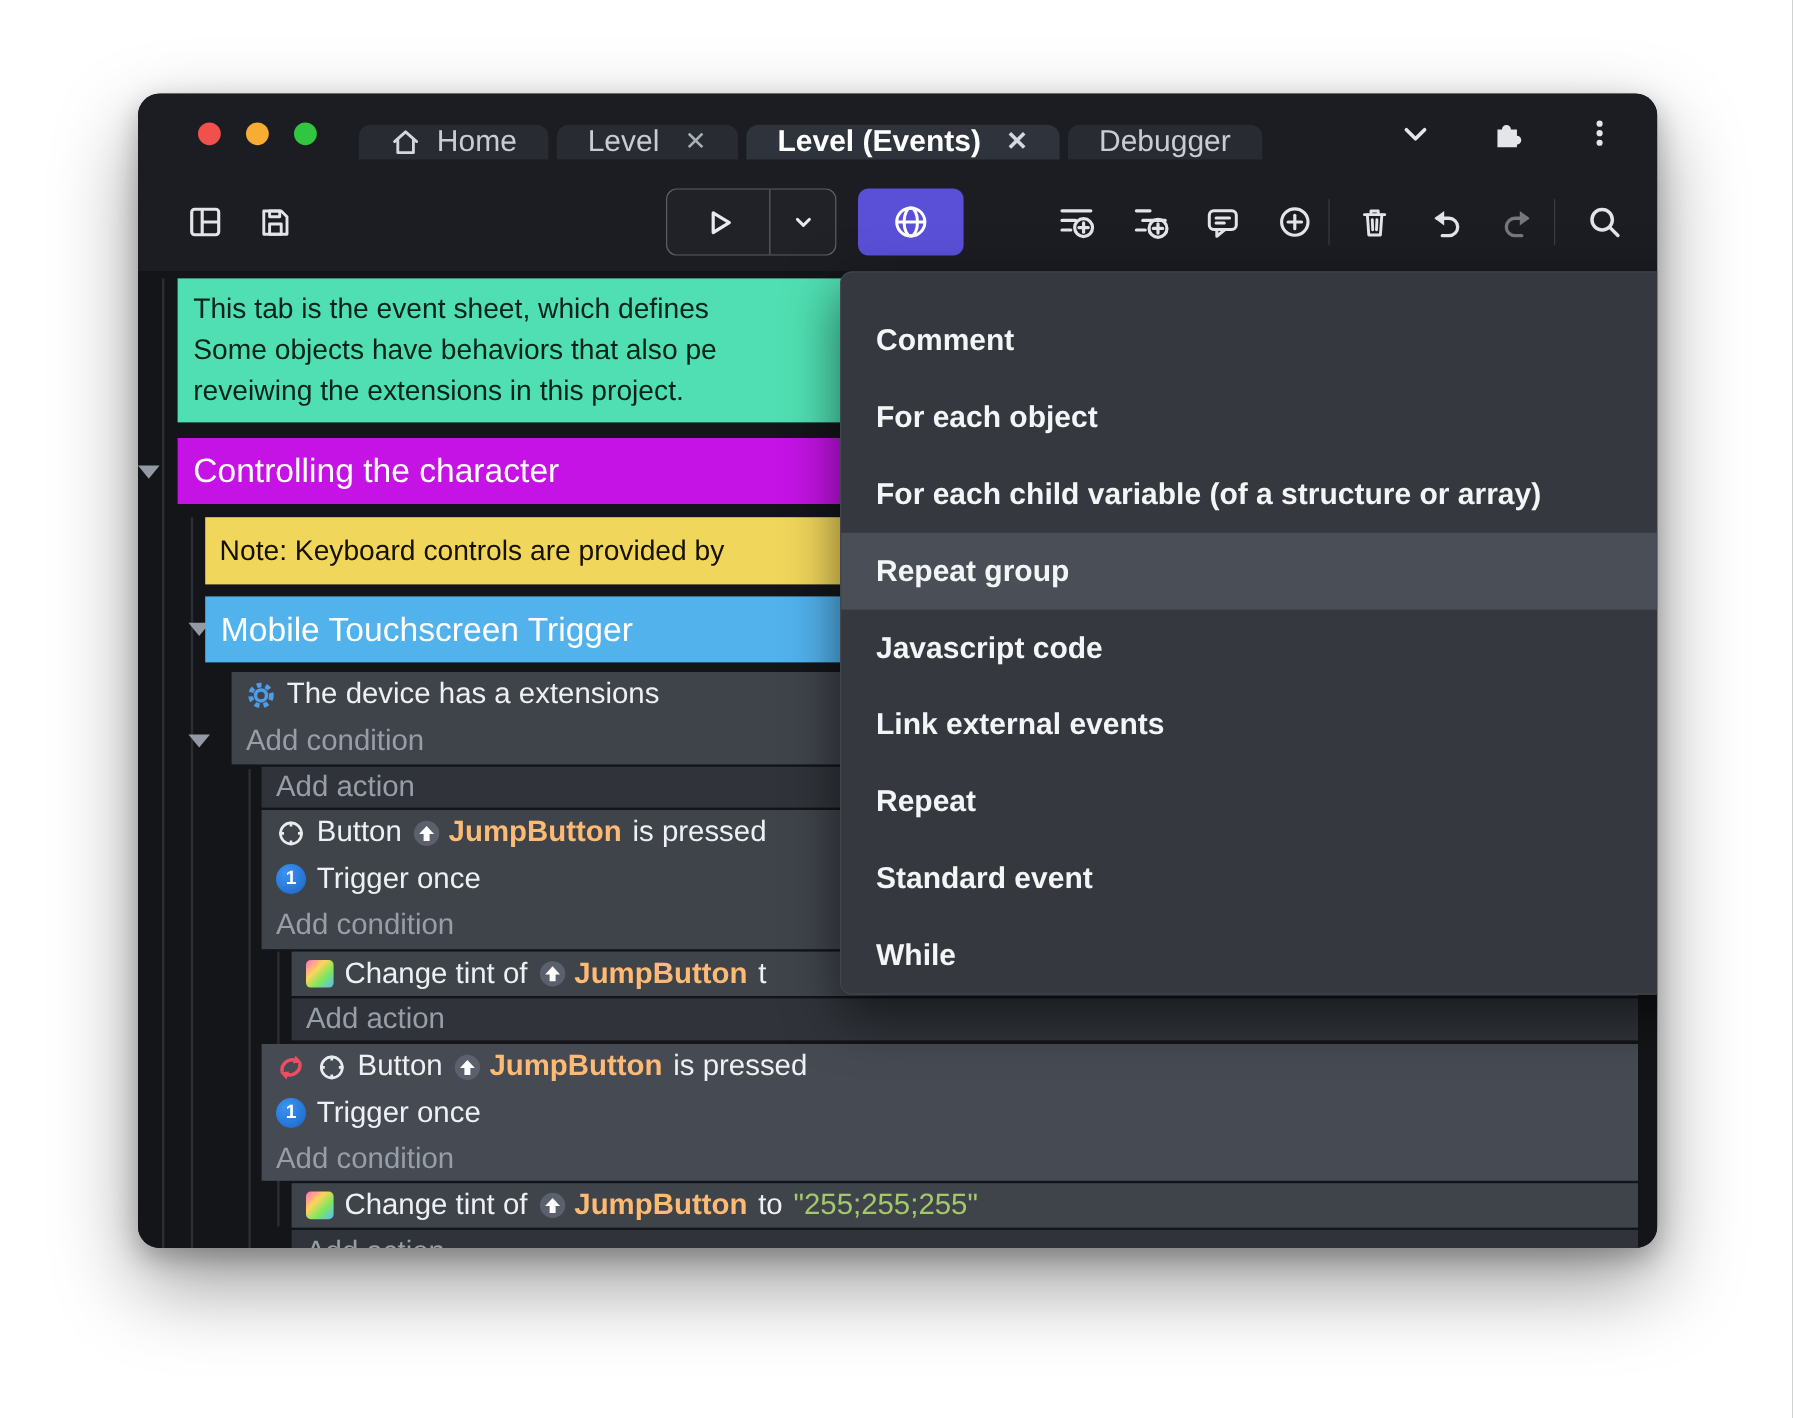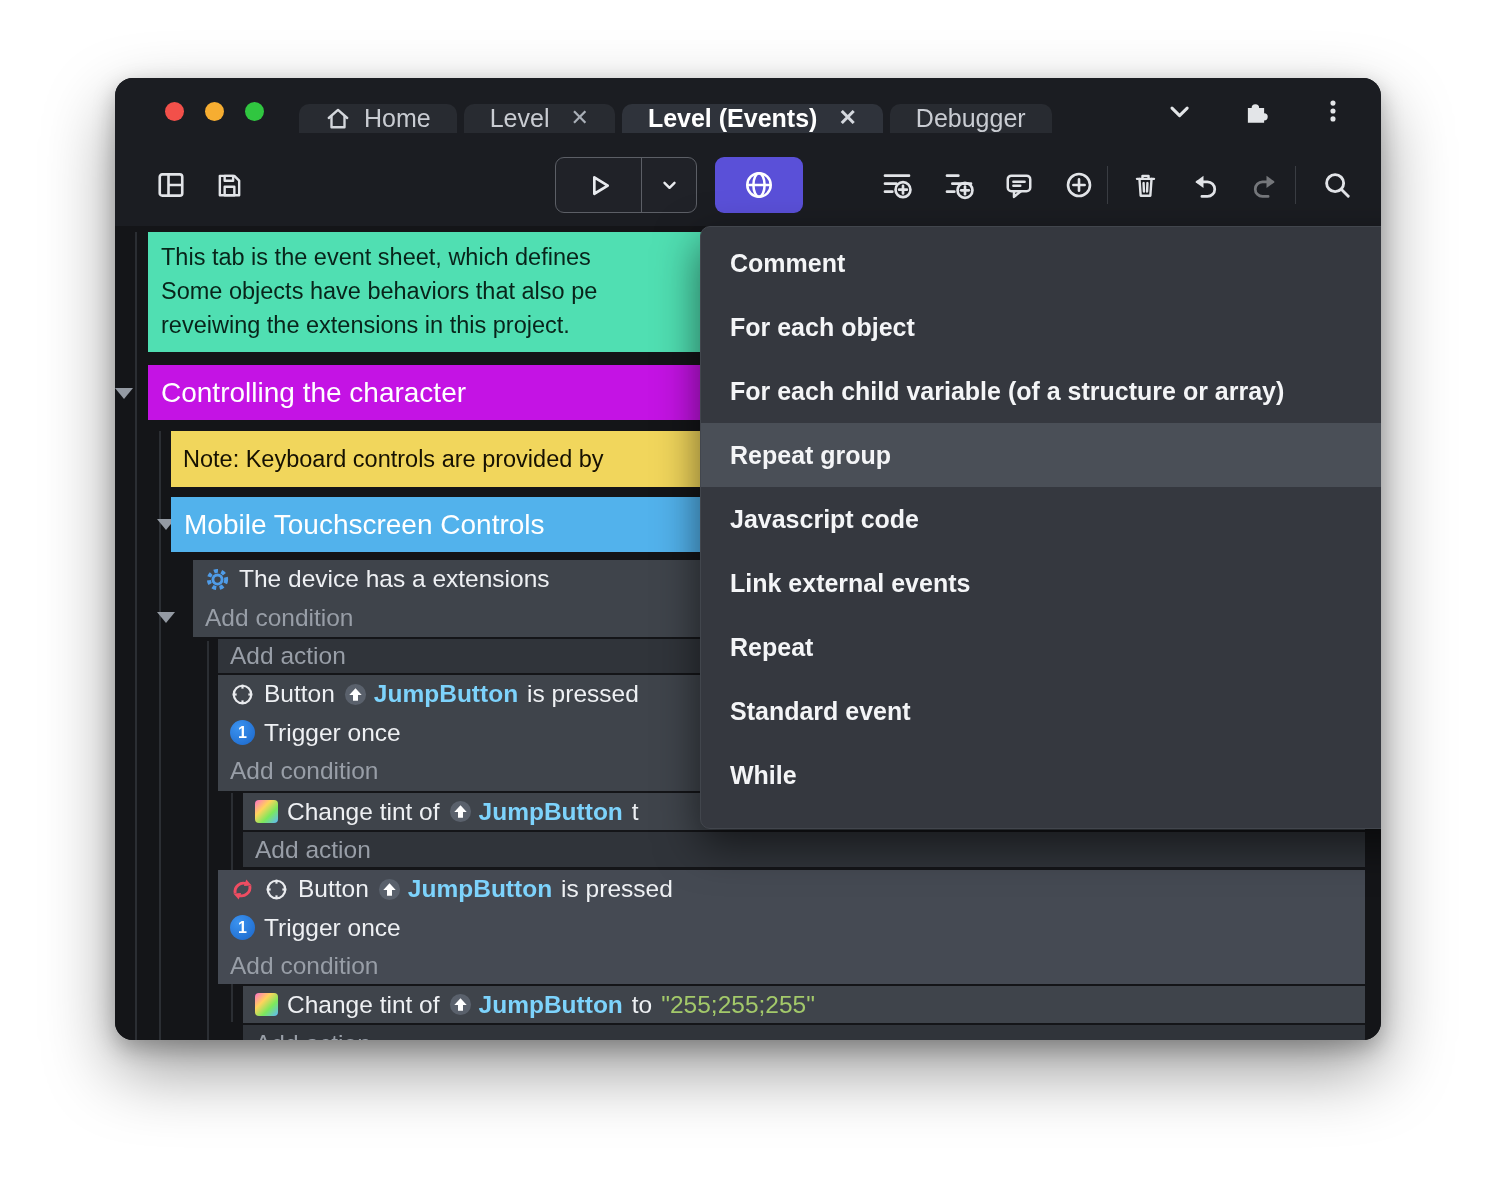--- a/index.html
+++ b/index.html
@@ -46,31 +46,31 @@
   .comment-block { background:#50dfb2; color:#08241a; font-size:23.5px; line-height:34px; padding:8px 0 0 13px; }
   .group-hdr { color:#ffffff; font-size:28px; display:flex; align-items:center; padding-left:13px; }
   .note-block { background:#f1d65c; color:#161102; font-size:23.5px; display:flex; align-items:center; padding-left:12px; }
   .event { background:#3f444b; }
   .event.lighter { background:#454a53; }
   .addaction { background:#30343a; }
   .eline { height:38.5px; display:flex; align-items:center; padding-left:12px; column-gap:9px;
     font-size:24.5px; color:#eef0f3; white-space:nowrap; }
   .eline.dim, .addaction .eline { color:#989ea7; }
   .objchip { display:inline-flex; align-items:center; gap:7px; }
-  .objname { color:#7dd3fc; font-weight:bold; }
+  .objname { color:#fdba74; font-weight:bold; }
   .str-val { color:#a3c96a; }
   .num-icon { width:25px; height:25px; border-radius:50%; flex:0 0 auto;
     background:radial-gradient(circle at 35% 30%, #3b93f0, #1b66c9);
     color:#fff; font-size:16px; font-weight:bold; display:flex; align-items:center; justify-content:center; }
   .tint-icon { width:23px; height:23px; border-radius:4px; flex:0 0 auto;
     background:linear-gradient(135deg,#ff6ec7 0%,#ffd35c 35%,#7ce85c 65%,#5cb8ff 100%); }
   .icon { display:inline-flex; flex:0 0 auto; align-items:center; justify-content:center; }
   
   .context-menu { position:absolute; left:585px; top:148px; width:786px; height:603px;
-    background:#35383f; border:1px solid #42464d; border-radius:10px; padding:4px 0;
+    background:#35383f; border:1px solid #42464d; border-radius:10px; padding:25px 0;
     box-shadow:0 16px 44px rgba(0,0,0,.55); z-index:20; }
   .menu-item { height:64px; display:flex; align-items:center; padding:0 29px;
     color:#f4f5f7; font-size:25px; font-weight:600; white-space:nowrap; }
   .menu-item.highlight { background:#4a4f57; }
 </style>
 </head>
 <body>
 
 <div class="window">
 
@@ -297,21 +297,21 @@
 
     <div class="block group-hdr" style="left:33px; top:139px; height:55px; background:#c413e4;">
       <span>Controlling the character</span>
     </div>
 
     <div class="block note-block" style="left:56px; top:205px; height:56px;">
       <span>Note: Keyboard controls are provided by</span>
     </div>
 
     <div class="block group-hdr" style="left:56px; top:271px; height:55px; background:#52b2ec;">
-      <span>Mobile Touchscreen Controls</span>
+      <span>Mobile Touchscreen Trigger</span>
     </div>
 
     <div class="block event" style="left:78px; top:334px; height:77px;">
       <div class="eline">
         <span class="icon">
           <svg width="25" height="25" viewBox="0 0 24 24">
               <circle cx="12" cy="12" r="8.3" fill="none" stroke="#4f9ce8" stroke-width="3.8" stroke-dasharray="3.8 3.3"></circle>
               <circle cx="12" cy="12" r="4.4" fill="none" stroke="#4f9ce8" stroke-width="2.8"></circle>
             </svg>
         </span>

